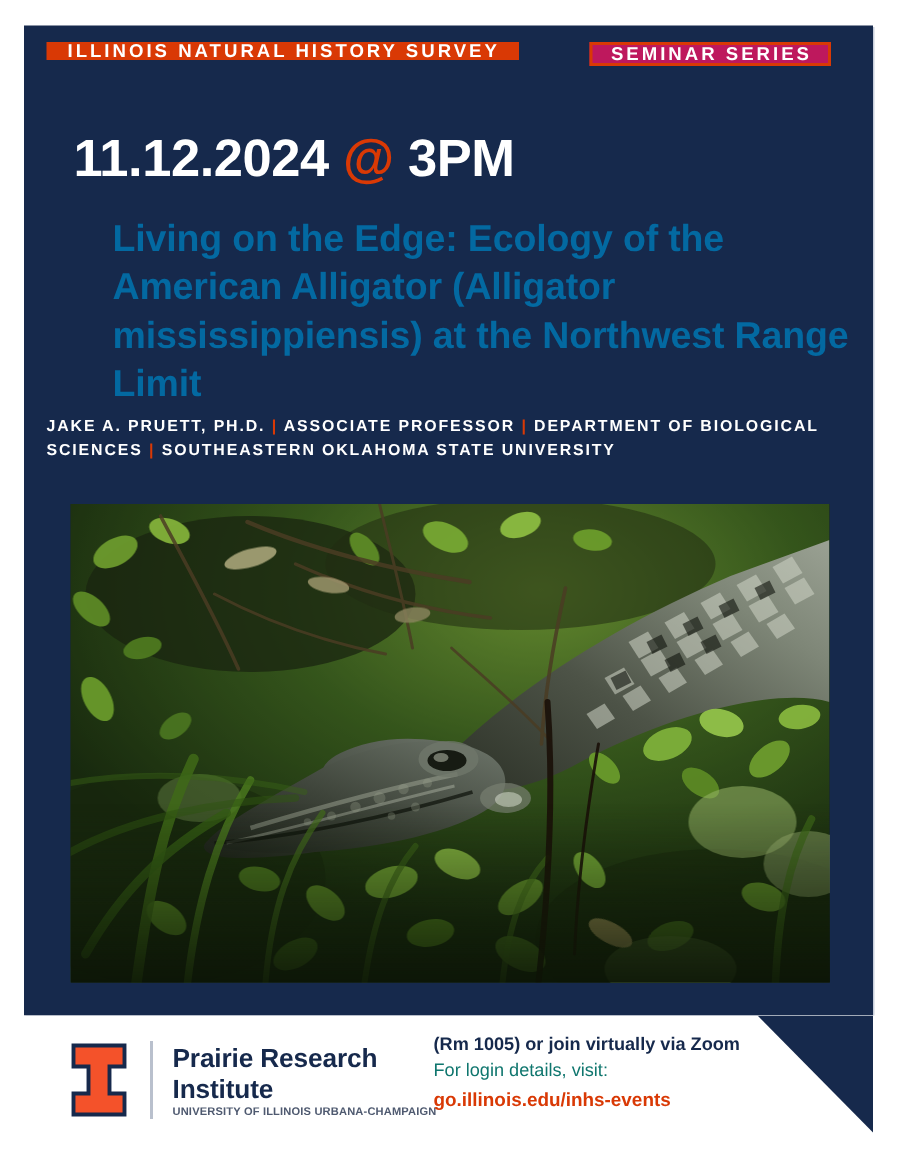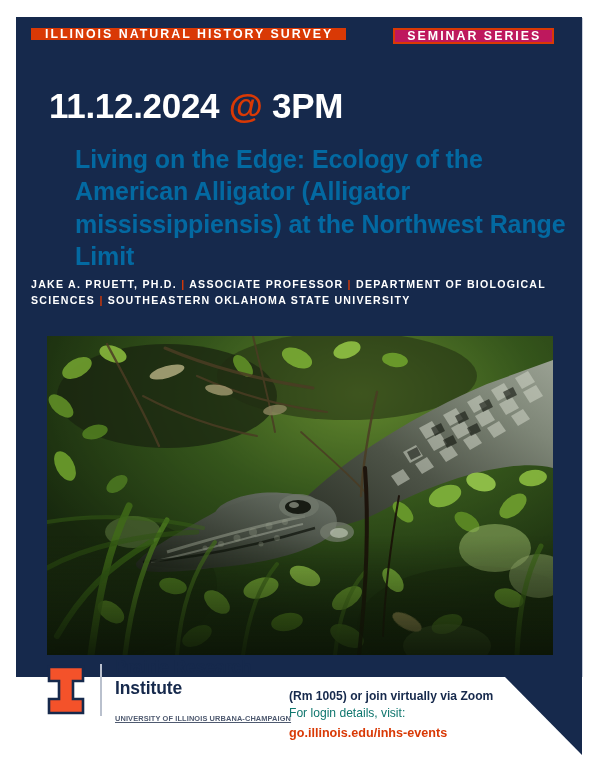--- a/index.html
+++ b/index.html
@@ -154,23 +154,23 @@
     left: 0;
     top: 677px;
     width: 600px;
     height: 99px;
     background: #ffffff;
   }
 
   .logo-block {
     position: absolute;
     left: 46px;
-    top: 656px;
+    top: 694px;
     display: flex;
-    align-items: center;
+    align-items: flex-start;
   }
   .logo-i {
     width: 40px;
     height: 52px;
     flex: 0 0 auto;
   }
   .logo-divider {
     width: 2px;
     height: 52px;
     background: #b9c0cd;
@@ -186,23 +186,22 @@
     font-weight: bold;
     line-height: 1.18;
     letter-spacing: -0.1px;
     white-space: pre-line;
   }
   .pri-tag {
     color: #4f5a70;
     font-size: 7.4px;
     font-weight: bold;
     letter-spacing: 0.12px;
-    margin-top: 16px;
-    white-space: nowrap;
-    text-decoration: underline;
+    margin-top: 0;
+    white-space: nowrap;
   }
 
   .venue-block {
     position: absolute;
     left: 289px;
     top: 688px;
     width: 270px;
   }
   .venue-line {
     color: #16294c;

